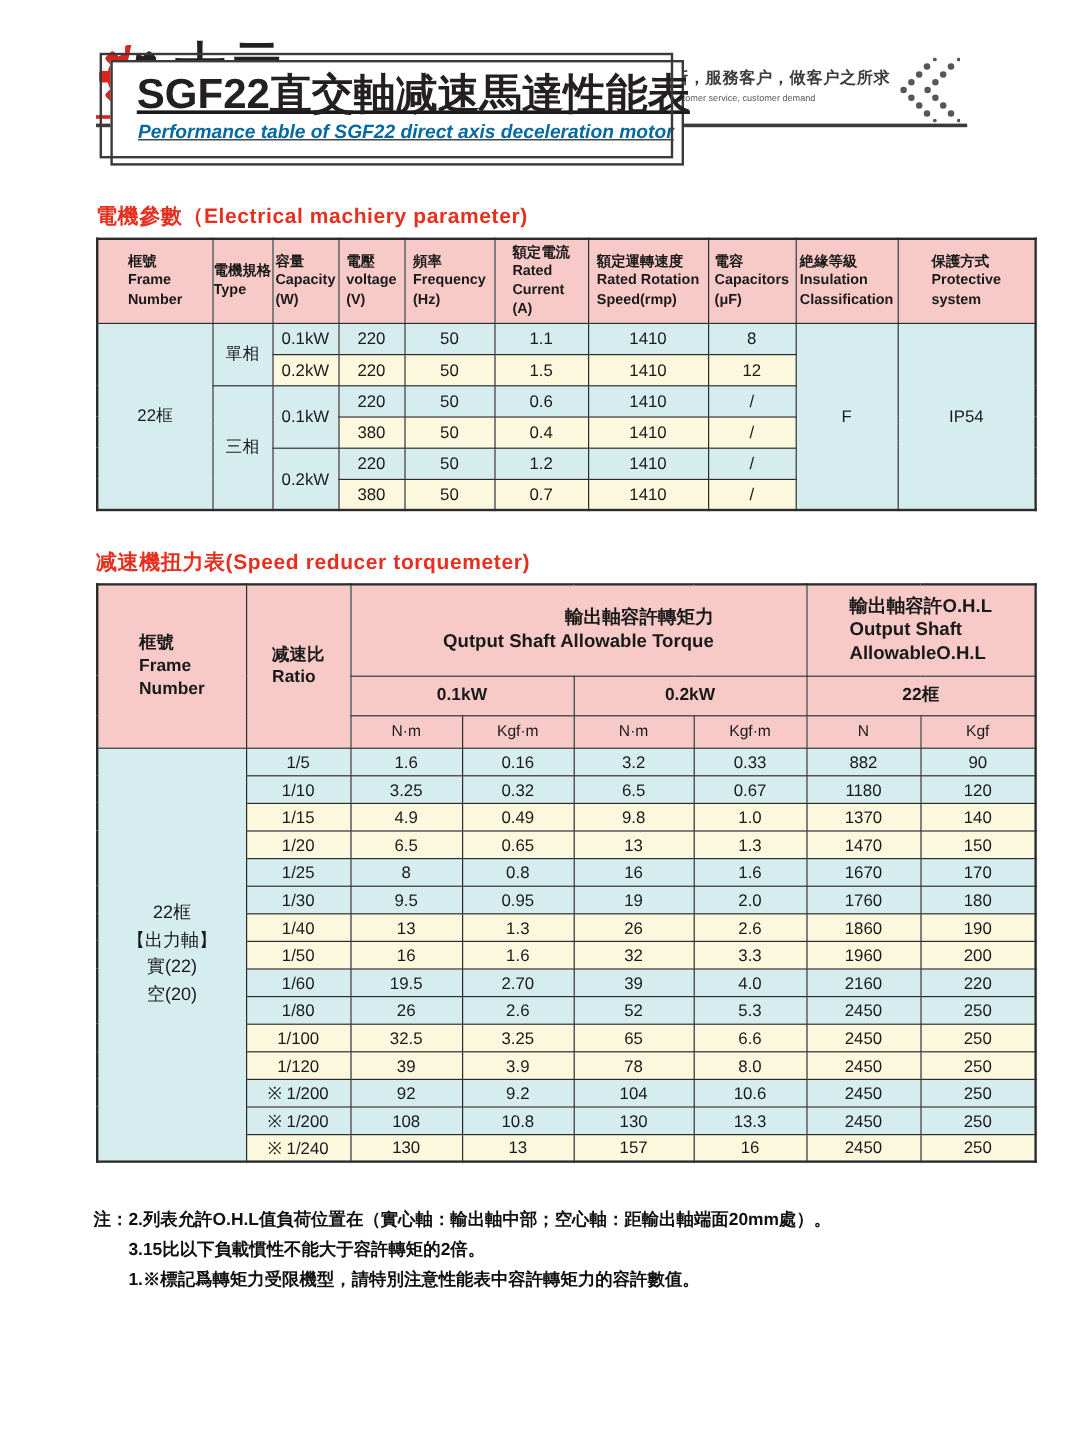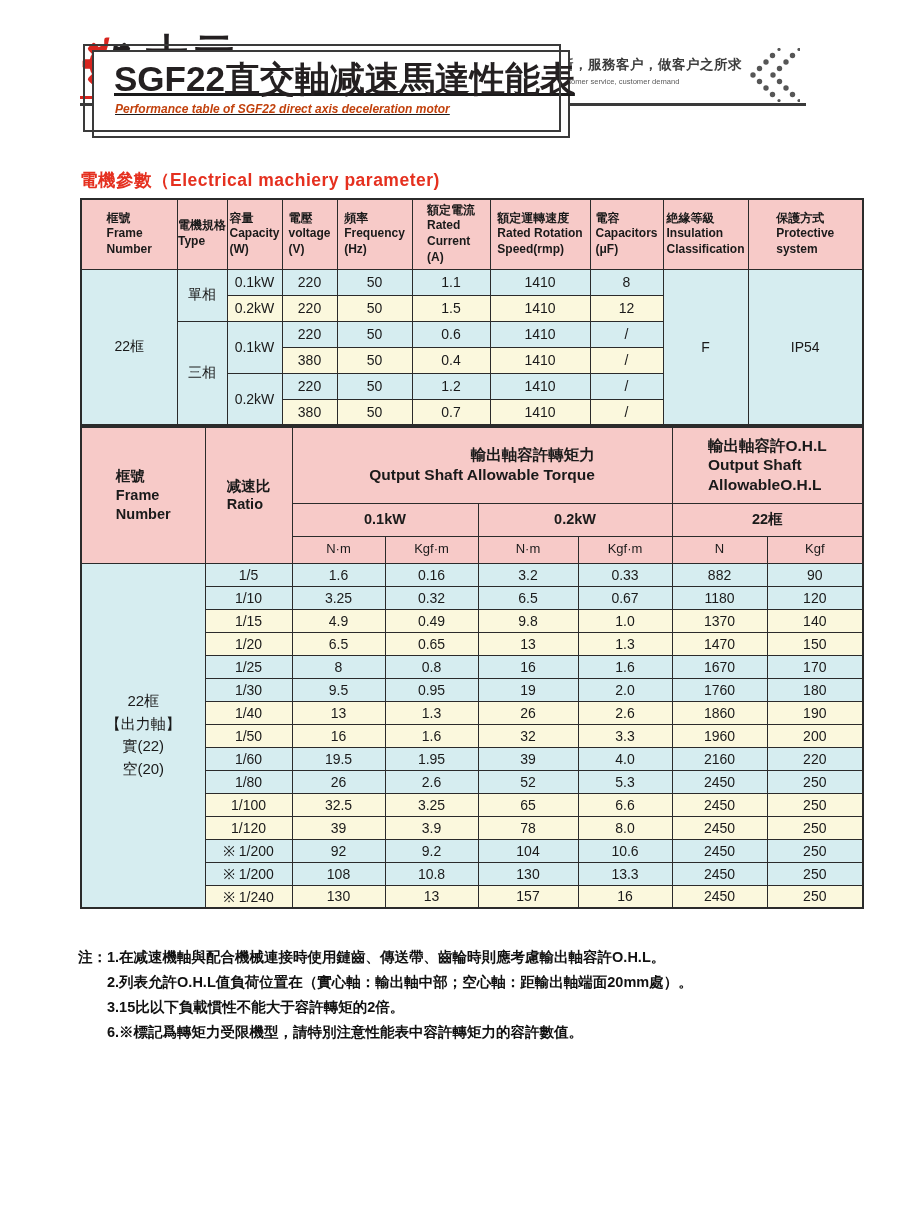--- a/index.html
+++ b/index.html
@@ -21,21 +21,21 @@
   .chev { position:absolute; right:100px; top:48px; }
   .rule-red  { position:absolute; left:80px; top:96px;  width:447px; height:3px; background:#d8251f; }
   .rule-dark { position:absolute; left:80px; top:103px; width:726px; height:3px; background:#3a3a3a; }
   
   .tblock { position:relative; margin:50px 0 0 92px; width:478px; height:88px;
             border:2px solid #3a3a3a; background:#fff;text-decoration:underline; }
   .tblock-shadow { position:absolute; left:-11px; top:-8px; width:478px; height:88px;
             border:2px solid #3a3a3a; pointer-events:none; }
   .tblock h1 { font-size:35px; font-weight:bold; color:#242021; letter-spacing:0px;
                padding:8px 0 0 20px; line-height:1.1; white-space:nowrap; }
-  .tblock p { font-style:italic; font-weight:bold; font-size:12px; color:#c2410c;
+  .tblock p { font-style:italic; font-weight:bold; font-size:16px; color:#0369a1;
               padding:3px 0 0 21px; }
   
   .sec-title { margin:30px 0 6px 80px; font-size:17.5px; color:#e5301f; letter-spacing:0.5px; }
   .sec-title .cn { font-weight:600; }
   
   table { border-collapse:collapse; table-layout:fixed; margin-left:80px;
           border:2px solid #2b2b2b; background:#fff; }
   th,td { border:1px solid #2b2b2b; overflow:hidden; }
   th { background:#f7cac8; font-weight:bold; vertical-align:middle; text-align:center; }
   td { text-align:center; vertical-align:middle; font-size:14px; }
@@ -240,20 +240,21 @@
       <tr class="y">
         <td>380</td>
         <td>50</td>
         <td>0.7</td>
         <td>1410</td>
         <td>/</td>
       </tr>
     </tbody>
   </table>
 
+  <h2 class="sec-title"><span class="cn">减速機扭力表</span><span>(Speed reducer torquemeter)</span></h2>
 
   <table class="t2">
     <colgroup>
       <col style="width:124px">
         <col style="width:87px">
         <col style="width:93px">
         <col style="width:93px">
       <col style="width:100px">
         <col style="width:94px">
         <col style="width:95px">
@@ -359,21 +360,21 @@
         <td>16</td>
         <td>1.6</td>
         <td>32</td>
         <td>3.3</td>
         <td>1960</td>
         <td>200</td>
       </tr>
       <tr class="b">
         <td>1/60</td>
         <td>19.5</td>
-        <td>1.95</td>
+        <td>2.70</td>
         <td>39</td>
         <td>4.0</td>
         <td>2160</td>
         <td>220</td>
       </tr>
       <tr class="b">
         <td>1/80</td>
         <td>26</td>
         <td>2.6</td>
         <td>52</td>
@@ -425,20 +426,19 @@
         <td>16</td>
         <td>2450</td>
         <td>250</td>
       </tr>
     </tbody>
   </table>
 
   <div class="notes">
     <div class="lbl">注：</div>
     <div class="items">
-      <div>1.在减速機軸與配合機械連接時使用鏈齒、傳送帶、齒輪時則應考慮輸出軸容許O.H.L。</div>
       <div>2.列表允許O.H.L值負荷位置在（實心軸：輸出軸中部；空心軸：距輸出軸端面20mm處）。</div>
       <div>3.15比以下負載慣性不能大于容許轉矩的2倍。</div>
-      <div>6.※標記爲轉矩力受限機型，請特別注意性能表中容許轉矩力的容許數值。</div>
+      <div>1.※標記爲轉矩力受限機型，請特別注意性能表中容許轉矩力的容許數值。</div>
     </div>
   </div>
 
 </div>
 
 </body></html>

